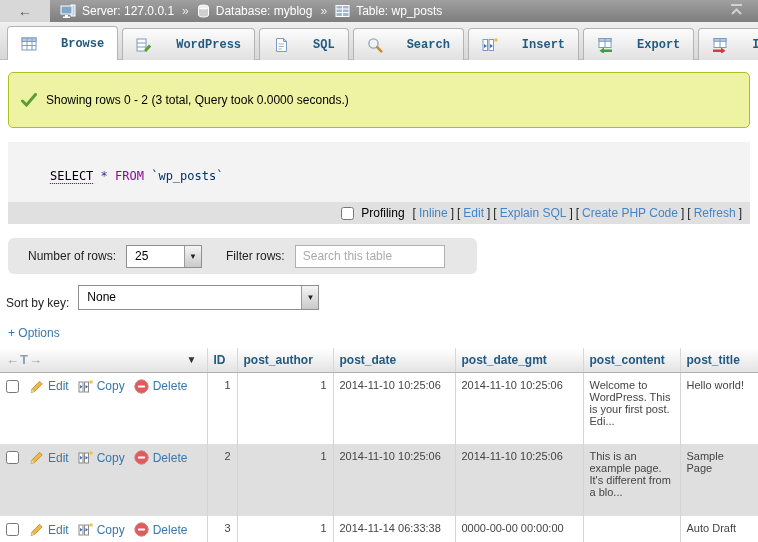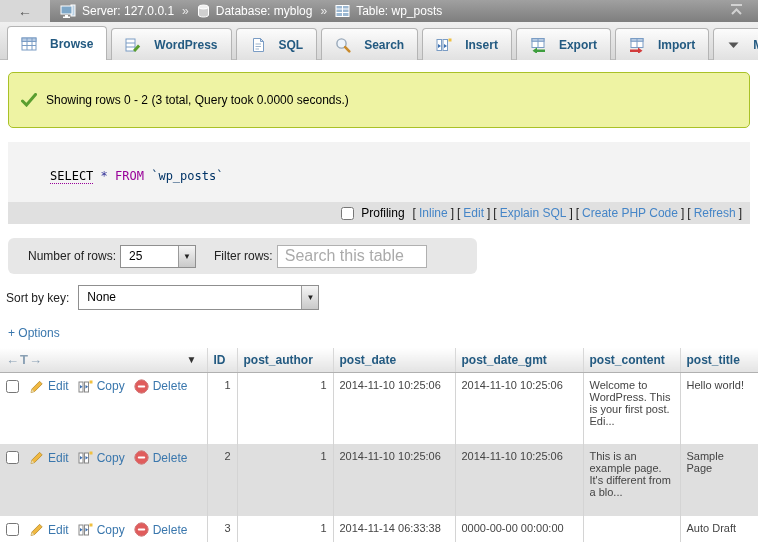--- a/index.html
+++ b/index.html
@@ -17,25 +17,25 @@
   .crumb { color:#fff; cursor:pointer; }
   .crumb-sep { color:#e8e8e8; margin:0 2px; }
   .icn { display:inline-flex; align-items:center; }
   .icn svg { display:block; }
   .collapse { margin-right:14px; cursor:pointer; }
 
   
   .tabbar { height:38px; background:linear-gradient(#f0f0f0,#d7d7d7);
             border-bottom:1px solid #bdbdbd; display:flex; align-items:flex-end;
             padding:5px 4px 0 7px; gap:4px; }
-  .tab { display:inline-flex; align-items:center; gap:13px; height:32px;
+  .tab { display:inline-flex; align-items:center; gap:24px; height:32px;
          padding:0 13px; border:1px solid #b4b4b4; border-bottom:none;
          border-radius:4px 4px 0 0; background:linear-gradient(#fcfcfc,#e1e1e1);
          color:#235a81; font-weight:bold; font-size:12px; cursor:pointer;
-         margin-bottom:-1px; }
+         margin-bottom:-1px;font-family:Liberation Mono, monospace; }
   .tab.active { background:#fff; height:34px; }
 
   
   .msg { margin:12px 8px 14px 8px; border:1px solid #a9c127; background:#eef3a3;
          border-radius:5px; padding:20px 12px; font-size:12px; color:#000;
          display:flex; align-items:center; gap:9px; }
 
   
   .sqlbox { margin:0 8px; }
   .query { background:#f3f3f3; padding:27px 10px 19px 42px;
@@ -45,35 +45,35 @@
   .tok-op { color:#333399; }
   .tok-id { color:#003366; }
   .sqlfooter { background:#e0e0e0; padding:4px 8px; font-size:12px;
                display:flex; justify-content:flex-end; align-items:center; gap:4px; color:#000; }
   .sqlfooter input { margin-right:3px; }
   .br { color:#222; }
   .lnk { color:#4585c7; cursor:pointer; }
 
   
   .rowbar { margin:14px 0 0 8px; width:469px; height:36px; background:#e7e7e7;
-            border-radius:6px; display:flex; align-items:center; gap:4px;
+            border-radius:6px; display:flex; align-items:center; gap:10px;
             padding:0 10px 0 20px; font-size:12px; color:#222; }
   .fselect { background:#fff; border:1px solid #8f8f8f; height:23px;
              display:inline-flex; align-items:stretch; cursor:pointer; }
   .fselect .val { padding:3px 8px 0 8px; font-size:12px; color:#000; flex:1; }
   .selbtn { width:17px; background:linear-gradient(#f5f5f5,#c9c9c9);
             border-left:1px solid #9a9a9a; font-size:8px; color:#222;
             display:flex; align-items:center; justify-content:center; }
   .rows-select { width:76px; margin-right:14px; }
   .filter-input { width:150px; height:23px; border:1px solid #b0b0b0;
-                  padding:0 7px; font-size:16px; color:#333;
+                  padding:0 7px; font-size:12px; color:#333;
                   font-family:"Liberation Sans", sans-serif; }
   .filter-input::placeholder { color:#aaa; }
 
-  .sortrow { margin:11px 0 0 6px; display:flex; align-items:center; gap:9px;
+  .sortrow { margin:11px 0 0 6px; display:flex; align-items:flex-end; gap:9px;
              font-size:12px; color:#222; }
   .sort-select { width:241px; height:25px; }
   .sort-select .val { padding-top:4px; }
 
   .options { margin:16px 0 0 8px; color:#3a77ad; font-size:12px; cursor:pointer; }
 
   
   table.grid { width:758px; border-collapse:collapse; table-layout:fixed;
                margin-top:8px; font-size:11px; color:#444; }
   .grid th { background:linear-gradient(#ffffff,#e3e3e3); color:#235a81;

